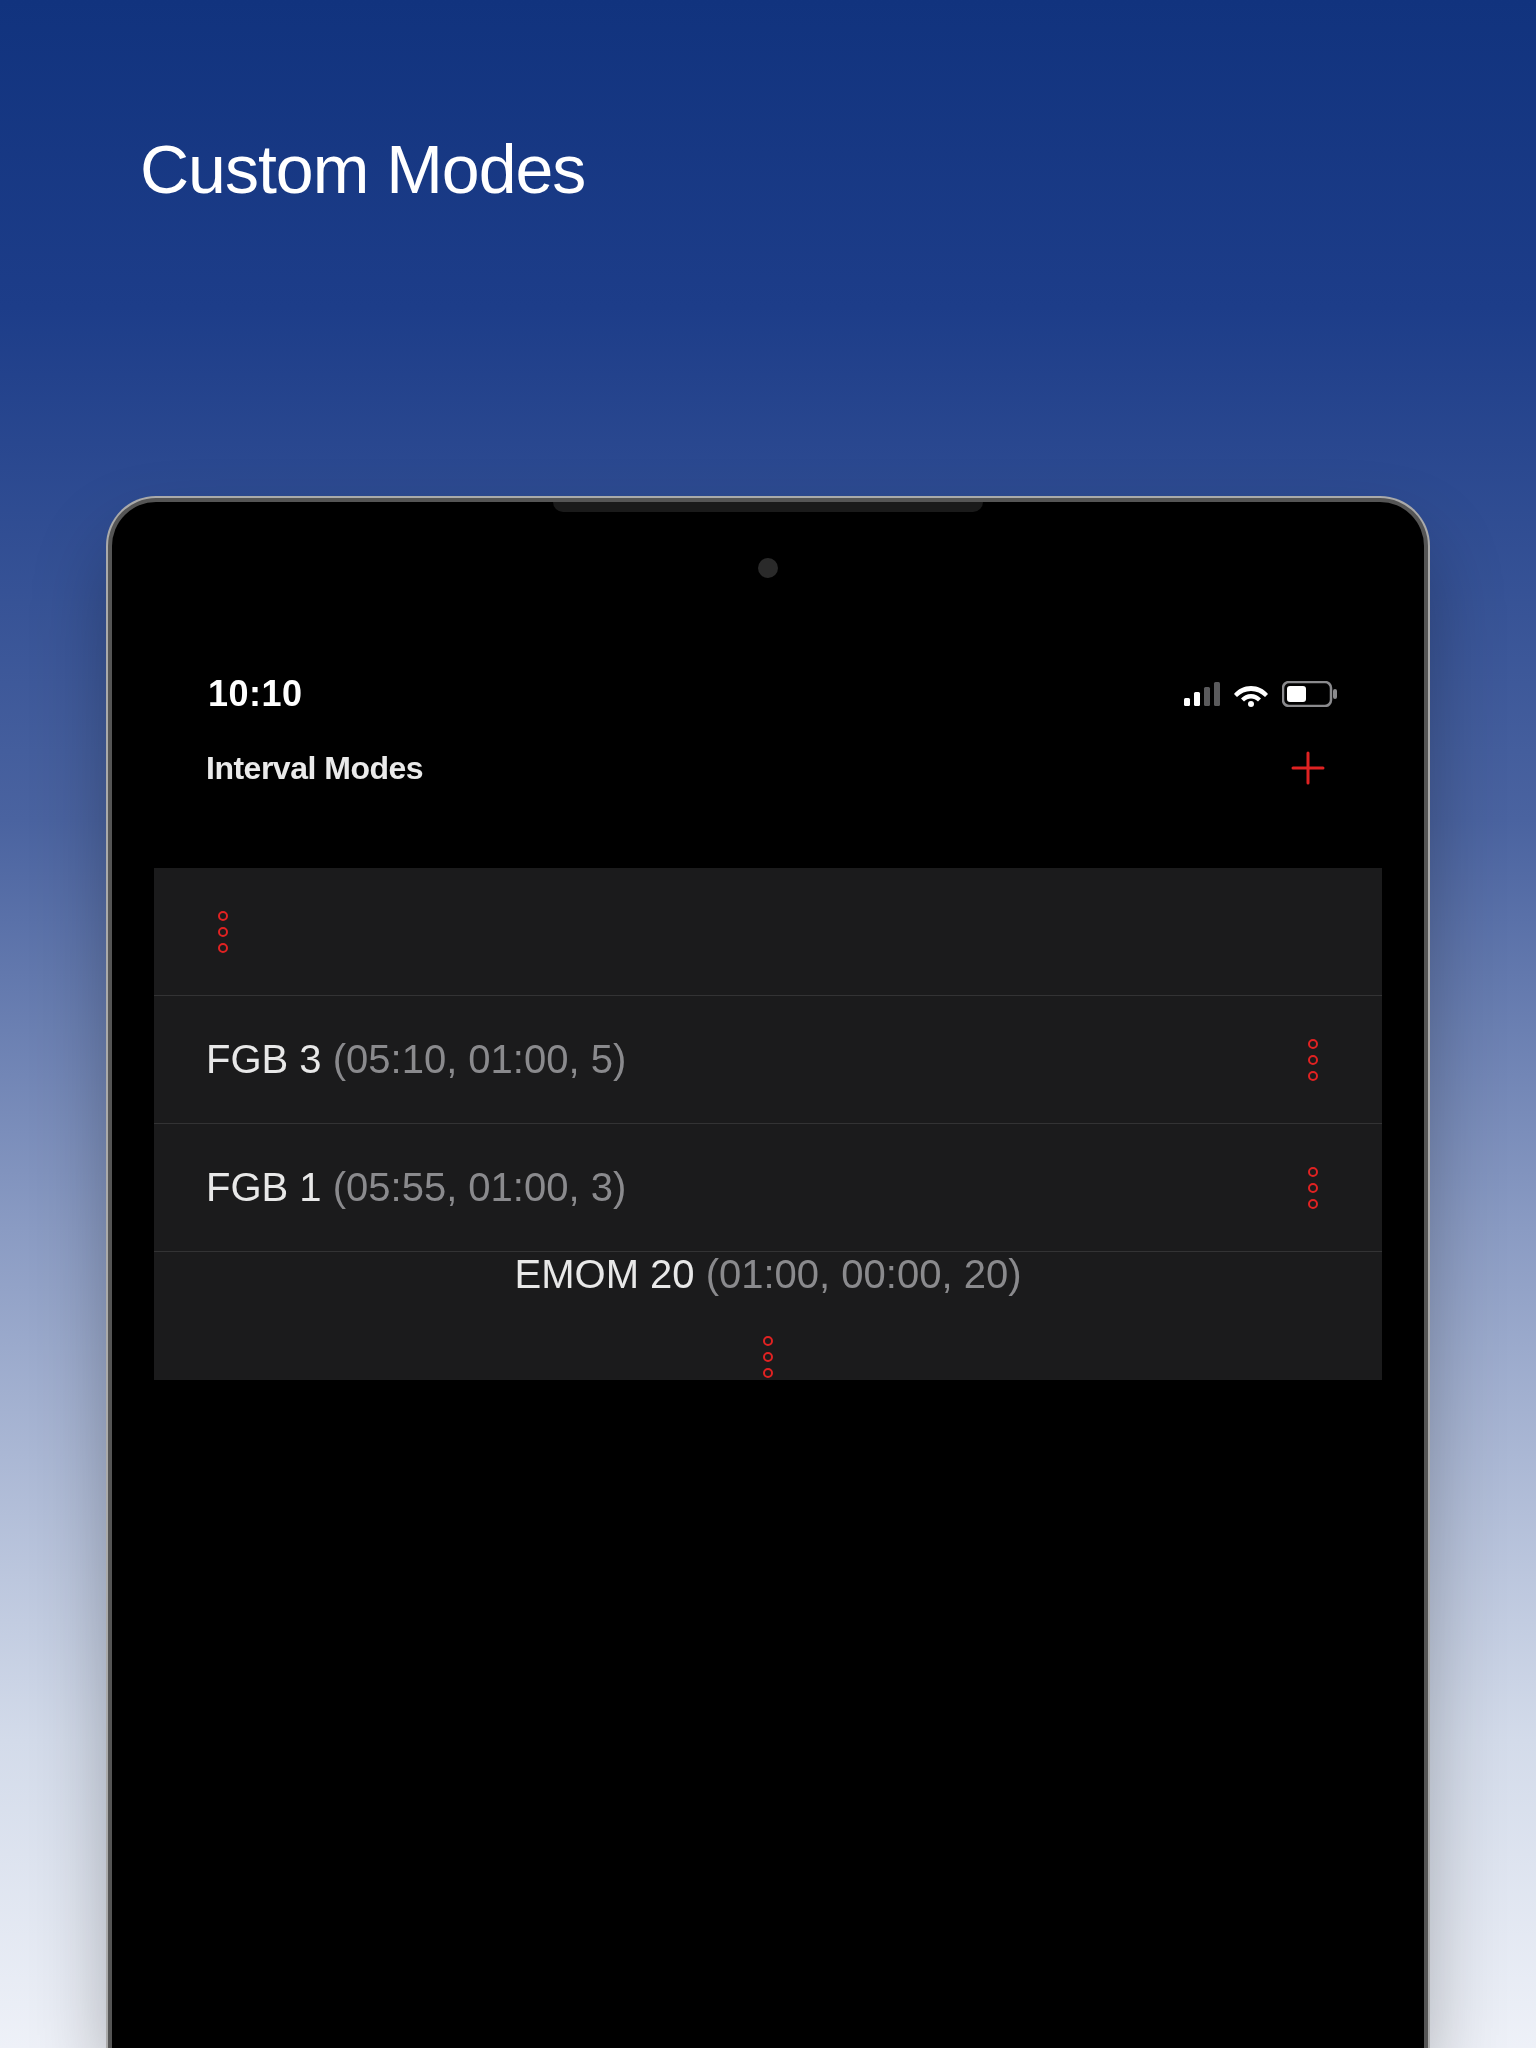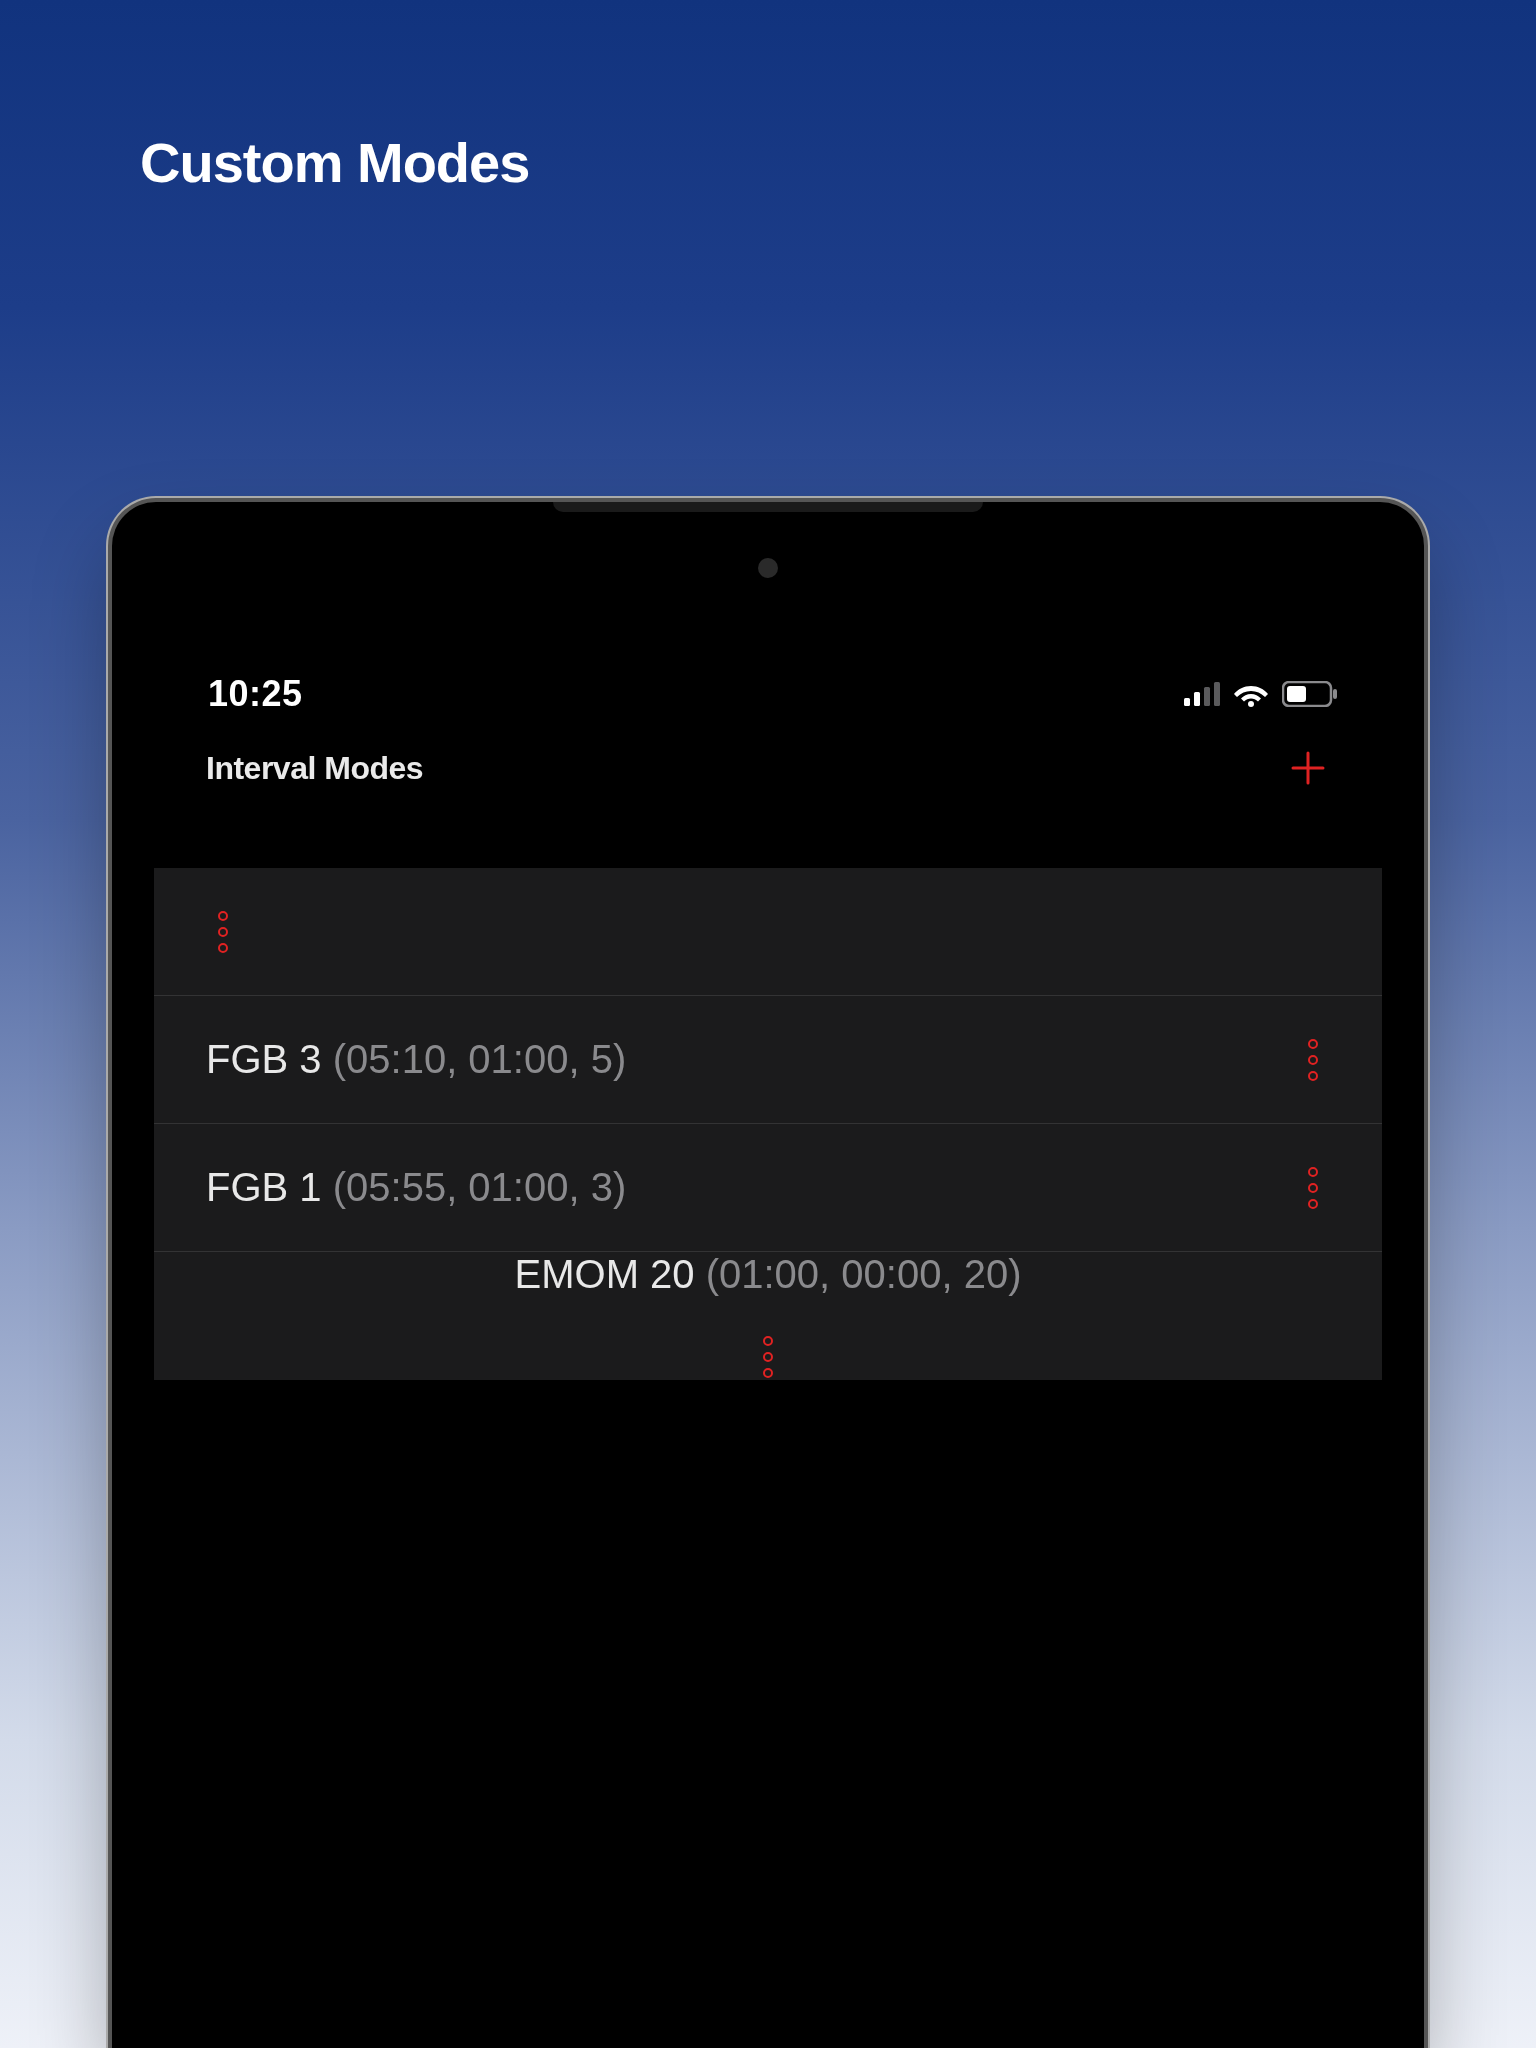--- a/index.html
+++ b/index.html
@@ -13,22 +13,22 @@
     width: 100%;
     height: 100%;
     background: linear-gradient(to bottom, #11337e 0%, #1d3d89 15%, #4a63a0 40%, #8a9bc3 60%, #d3dbea 85%, #eef1f8 100%);
     position: relative;
   }
   .promo-title {
     position: absolute;
     top: 130px;
     left: 140px;
     color: #ffffff;
-    font-size: 56px;
-    font-weight: 700;
+    font-size: 68px;
+    font-weight: 400;
     letter-spacing: -1px;
   }
   .tablet-frame {
     position: absolute;
     top: 502px;
     left: 112px;
     width: 1312px;
     height: 1546px;
     background: #000000;
     border-radius: 44px 44px 0 0;
@@ -149,21 +149,21 @@
 
   <div class="promo-title">Custom Modes</div>
 
   <div class="tablet-frame">
     <div class="notch"></div>
     <div class="camera"></div>
 
     <div class="screen">
 
       <div class="status-bar">
-        <div class="status-time">10:25</div>
+        <div class="status-time">10:10</div>
         <div class="status-icons">
           <span>
             <svg width="36" height="24" viewBox="0 0 36 24">
               <rect x="0" y="16" width="6" height="8" rx="1.5" fill="#fff"></rect>
               <rect x="10" y="10" width="6" height="14" rx="1.5" fill="#fff"></rect>
               <rect x="20" y="5" width="6" height="19" rx="1.5" fill="#5a5a5c"></rect>
               <rect x="30" y="0" width="6" height="24" rx="1.5" fill="#5a5a5c"></rect>
             </svg>
           </span>
           <span>

